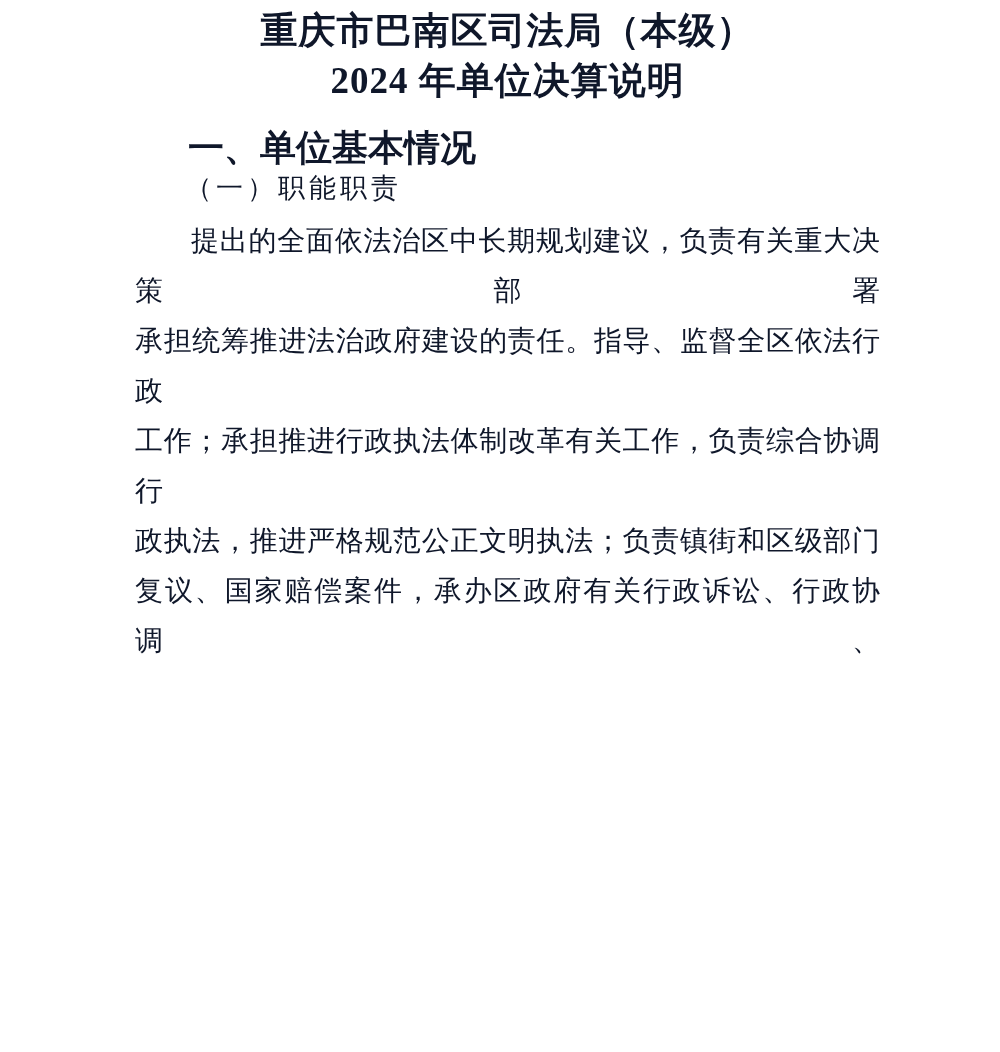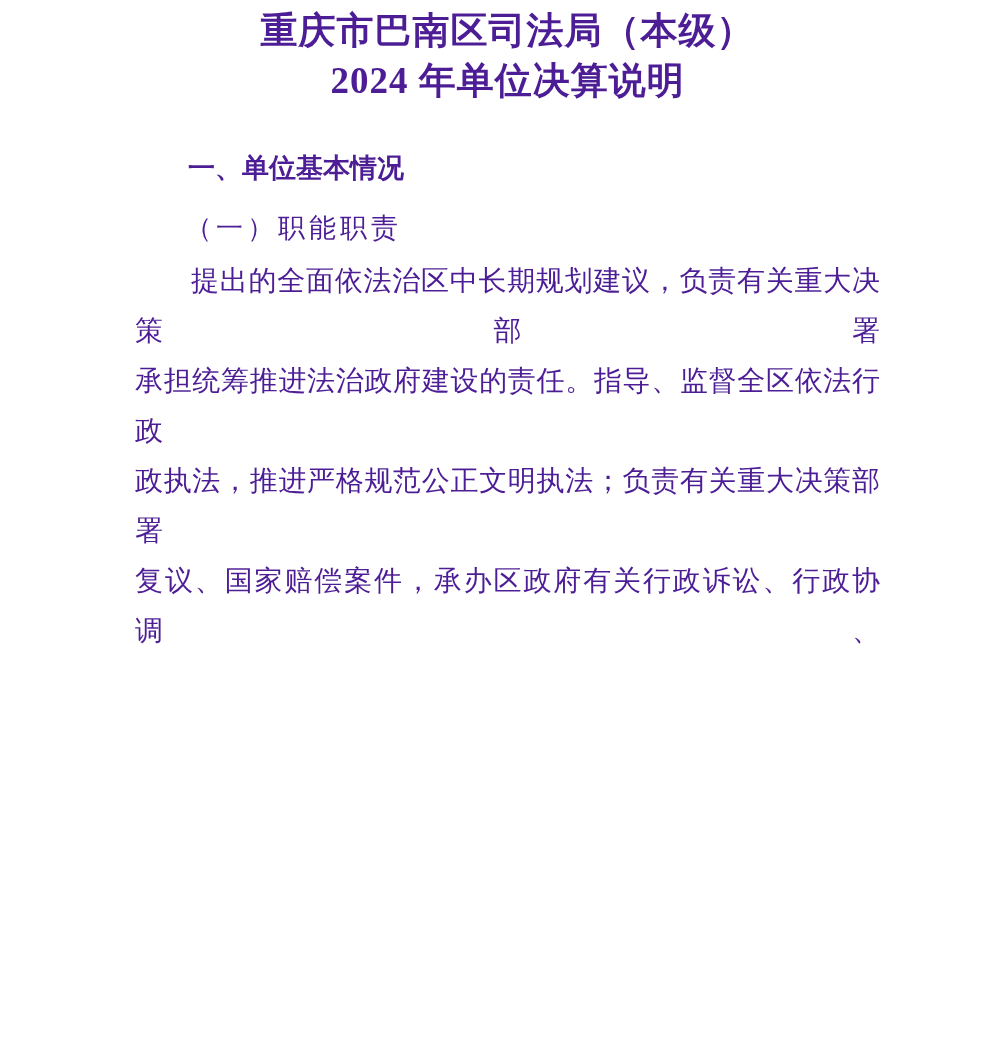--- a/index.html
+++ b/index.html
@@ -6,44 +6,44 @@
     margin: 0;
     padding: 0;
     background: #ffffff;
   }
   .page {
     position: relative;
     width: 1000px;
     height: 852px;
     margin: 0 auto;
     background: #ffffff;
-    color: #4c1d95;
+    color: #0f172a;
     overflow: hidden;
     box-sizing: border-box;
     padding: 6px 120px 0 135px;
     font-family: "Liberation Serif", "DejaVu Serif", serif;
   }
   .doc-title {
     text-align: center;
     font-weight: bold;
     font-size: 37px;
     line-height: 50px;
     letter-spacing: 1px;
     font-family: "Liberation Serif", "DejaVu Serif", serif;
   }
   .section-heading {
-    margin-top: 46px;
+    margin-top: 26px;
     margin-left: 53px;
     font-weight: bold;
-    font-size: 27px;
+    font-size: 36px;
     line-height: 32px;
     font-family: "Liberation Sans", "DejaVu Sans", sans-serif;
   }
   .sub-heading {
-    margin-top: 28px;
+    margin-top: 8px;
     margin-left: 50px;
     font-weight: normal;
     font-size: 27px;
     line-height: 32px;
     letter-spacing: 4px;
     font-family: "Liberation Serif", "DejaVu Serif", serif;
   }
   .body-text {
     margin-top: 12px;
     font-size: 28px;
@@ -69,16 +69,17 @@
     <div>2024 年单位决算说明</div>
   </div>
 
   <div class="section-heading">一、单位基本情况</div>
 
   <div class="sub-heading">（一）职能职责</div>
 
   <div class="body-text">
       <div class="body-line">提出的全面依法治区中长期规划建议，负责有关重大决策部署</div>
       <div class="body-line">承担统筹推进法治政府建设的责任。指导、监督全区依法行政</div>
-      <div class="body-line">政执法，推进严格规范公正文明执法；负责有关重大决策部署</div>
+      <div class="body-line">工作；承担推进行政执法体制改革有关工作，负责综合协调行</div>
+      <div class="body-line">政执法，推进严格规范公正文明执法；负责镇街和区级部门</div>
       <div class="body-line">复议、国家赔偿案件，承办区政府有关行政诉讼、行政协调、</div>
     </div>
 </div>
 
 </body></html>

